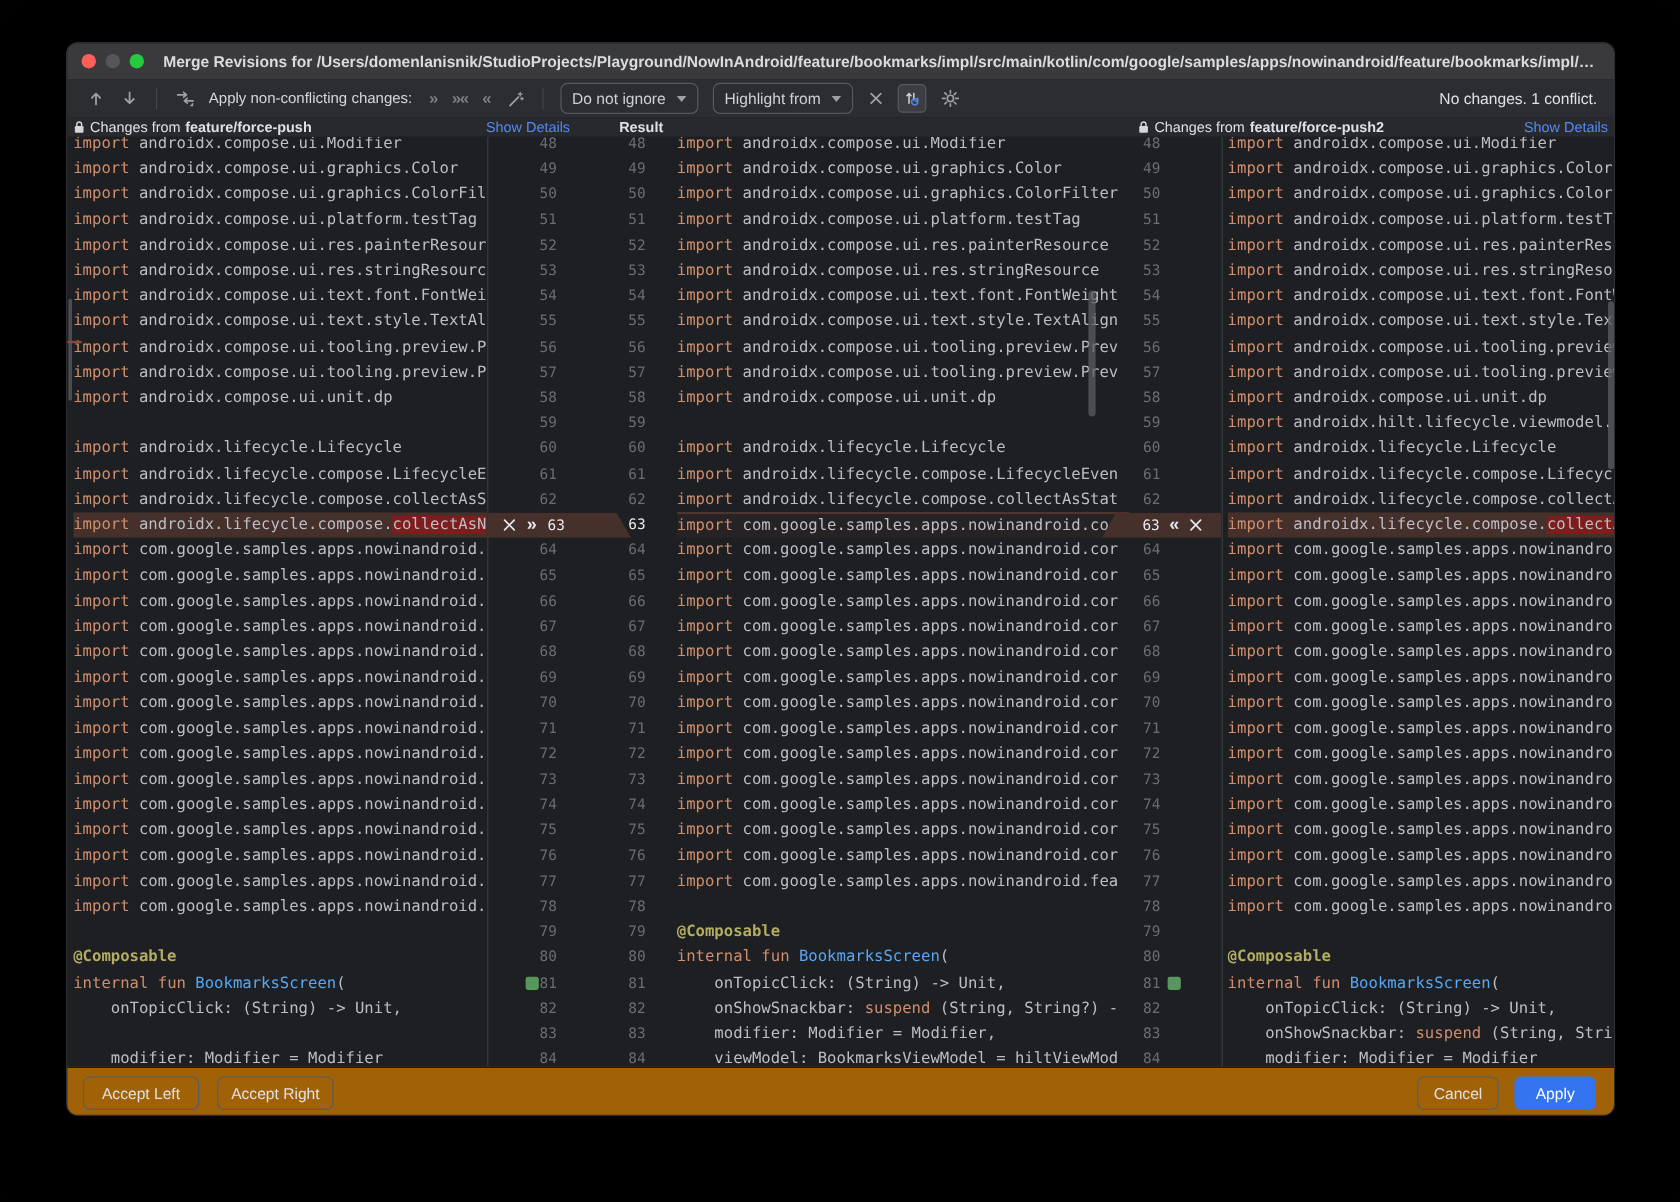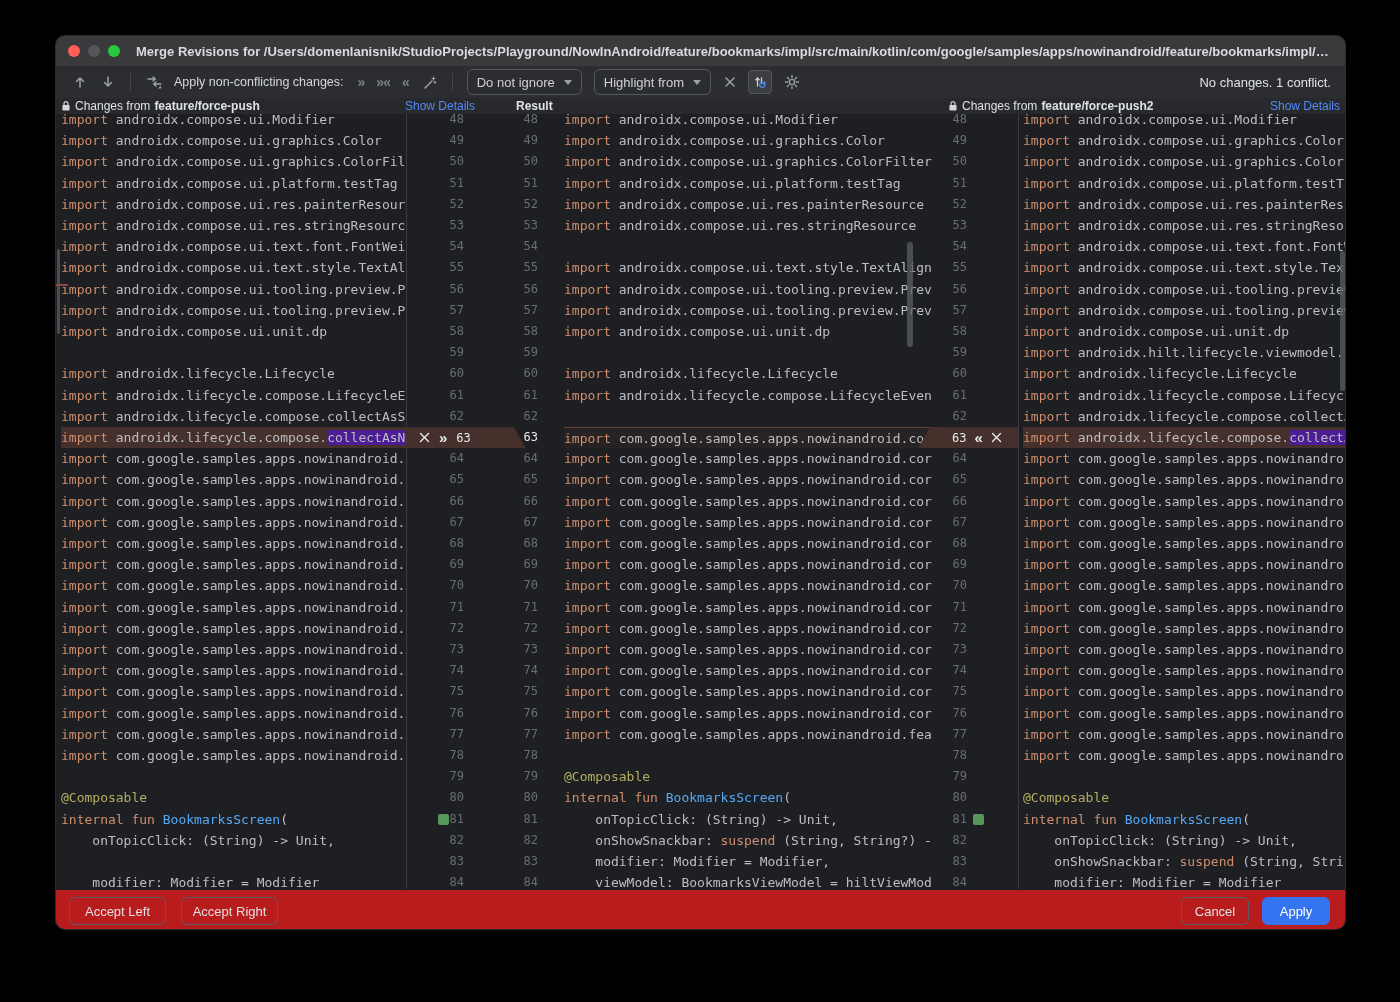--- a/index.html
+++ b/index.html
@@ -46,44 +46,44 @@
   .vdiv.d1{left:350px;} .vdiv.d2{left:962px;}
   .pane{position:absolute;top:0;bottom:0;overflow:hidden;z-index:2;}
   #pane-left{left:5px;width:345px;}
   #pane-mid{left:508px;width:377px;}
   #pane-right{left:967px;width:324px;}
   .gutter{position:absolute;top:0;bottom:0;z-index:2;}
   #gut-left{left:368px;width:40px;}
   #gut-mid{left:442px;width:40px;}
   #gut-right{left:871px;width:40px;}
   .crow{position:absolute;left:0;right:0;height:21.2px;line-height:21.2px;white-space:pre;color:#BCBEC4;}
-  .kw{color:#CF8E6D;} .ann{color:#B3AE60;} .fn{color:#56A8F5;}
+  .kw{color:#CF8E6D;} .ann{color:#B3AE60;font-weight:bold;} .fn{color:#56A8F5;}
   .row-conflict{background:#45302B;}
   .row-conflict-mid{background:rgba(94,60,52,0.15);border-top:1px solid #6B4239;box-sizing:border-box;}
-  .hlword{background:#4c1d95;border-radius:1px;text-align:right;}
+  .hlword{background:#7f1d1d;border-radius:1px;text-align:right;}
   .lnum{position:absolute;left:0;width:100%;height:21.2px;line-height:21.2px;text-align:right;
         color:#696D75;font-size:12px;}
   .lnum.hot{color:#E8EAED;}
   
   .cblock{position:absolute;top:313.3px;height:21.2px;background:#45302B;z-index:3;display:flex;
           align-items:center;color:#E8EAED;font-size:12px;font-family:"DejaVu Sans Mono",monospace;}
   .cblock .gchev{font-family:"Liberation Sans",sans-serif;font-size:15px;font-weight:700;color:#E8EAED;line-height:1;}
   .cblock-left{left:350px;width:120px;padding-left:13px;gap:9px;box-sizing:border-box;
                clip-path:polygon(0 0,calc(100% - 12px) 0,100% 100%,0 100%);}
   .cblock-right{left:862px;width:100px;padding-left:34px;gap:8px;box-sizing:border-box;
                 clip-path:polygon(12px 0,100% 0,100% 100%,0 100%);}
   .marker{position:absolute;width:11px;height:11px;border-radius:2px;background:#57965C;z-index:3;top:699.6px;}
   .marker.mleft{left:382px;} .marker.mright{left:917px;}
   .thumb{position:absolute;background:#5A5D63;border-radius:3px;opacity:.75;z-index:4;}
   .thumb.tleft{left:1px;top:135px;width:3px;height:85px;}
   .thumb.tmid{left:851px;top:128px;width:6px;height:105px;}
   .thumb.tright{left:1284px;top:137px;width:5px;height:140px;}
   .stripe-mark{position:absolute;left:0;top:170px;width:12px;height:2px;background:#8A4A42;z-index:4;}
   
-  .footer{position:relative;height:42px;background:#b91c1c;border-top:1px solid #1A1B1E;box-sizing:border-box;}
+  .footer{position:relative;height:42px;background:#a16207;border-top:1px solid #1A1B1E;box-sizing:border-box;}
   .btn{position:absolute;top:7px;height:28px;border:1px solid #5A5D63;border-radius:6px;background:transparent;
        color:#DFE1E5;font-size:13px;font-family:"Liberation Sans",sans-serif;display:flex;align-items:center;
        justify-content:center;box-sizing:border-box;}
   .btn.accept-left{left:13px;width:97px;}
   .btn.accept-right{left:125px;width:97px;}
   .btn.cancel{right:96px;width:68px;}
   .btn.apply{right:15px;width:68px;background:#3574F0;border-color:#3574F0;color:#FFFFFF;}
 </style>
 </head>
 <body>
@@ -304,26 +304,28 @@
           <div class="lnum" style="top: 737px;">83</div>
           <div class="lnum" style="top: 758.2px;">84</div>
         </div>
       <div class="pane" id="pane-mid">
           <div class="crow" style="top: -5px;"><span class="kw">import</span> androidx.compose.ui.Modifier</div>
           <div class="crow" style="top: 16.2px;"><span class="kw">import</span> androidx.compose.ui.graphics.Color</div>
           <div class="crow" style="top: 37.4px;"><span class="kw">import</span> androidx.compose.ui.graphics.ColorFilter</div>
           <div class="crow" style="top: 58.6px;"><span class="kw">import</span> androidx.compose.ui.platform.testTag</div>
           <div class="crow" style="top: 79.8px;"><span class="kw">import</span> androidx.compose.ui.res.painterResource</div>
           <div class="crow" style="top: 101px;"><span class="kw">import</span> androidx.compose.ui.res.stringResource</div>
+          <div class="crow" style="top: 122.2px;"><span class="kw">import</span> androidx.compose.ui.text.font.FontWeight</div>
           <div class="crow" style="top: 143.4px;"><span class="kw">import</span> androidx.compose.ui.text.style.TextAlign</div>
           <div class="crow" style="top: 164.6px;"><span class="kw">import</span> androidx.compose.ui.tooling.preview.Prev</div>
           <div class="crow" style="top: 185.8px;"><span class="kw">import</span> androidx.compose.ui.tooling.preview.Prev</div>
           <div class="crow" style="top: 207px;"><span class="kw">import</span> androidx.compose.ui.unit.dp</div>
           <div class="crow" style="top: 249.4px;"><span class="kw">import</span> androidx.lifecycle.Lifecycle</div>
           <div class="crow" style="top: 270.6px;"><span class="kw">import</span> androidx.lifecycle.compose.LifecycleEven</div>
+          <div class="crow" style="top: 291.8px;"><span class="kw">import</span> androidx.lifecycle.compose.collectAsStat</div>
           <div class="crow row-conflict-mid" style="top: 313px;"><span class="kw">import</span> com.google.samples.apps.nowinandroid.cor</div>
           <div class="crow" style="top: 334.2px;"><span class="kw">import</span> com.google.samples.apps.nowinandroid.cor</div>
           <div class="crow" style="top: 355.4px;"><span class="kw">import</span> com.google.samples.apps.nowinandroid.cor</div>
           <div class="crow" style="top: 376.6px;"><span class="kw">import</span> com.google.samples.apps.nowinandroid.cor</div>
           <div class="crow" style="top: 397.8px;"><span class="kw">import</span> com.google.samples.apps.nowinandroid.cor</div>
           <div class="crow" style="top: 419px;"><span class="kw">import</span> com.google.samples.apps.nowinandroid.cor</div>
           <div class="crow" style="top: 440.2px;"><span class="kw">import</span> com.google.samples.apps.nowinandroid.cor</div>
           <div class="crow" style="top: 461.4px;"><span class="kw">import</span> com.google.samples.apps.nowinandroid.cor</div>
           <div class="crow" style="top: 482.6px;"><span class="kw">import</span> com.google.samples.apps.nowinandroid.cor</div>
           <div class="crow" style="top: 503.8px;"><span class="kw">import</span> com.google.samples.apps.nowinandroid.cor</div>

